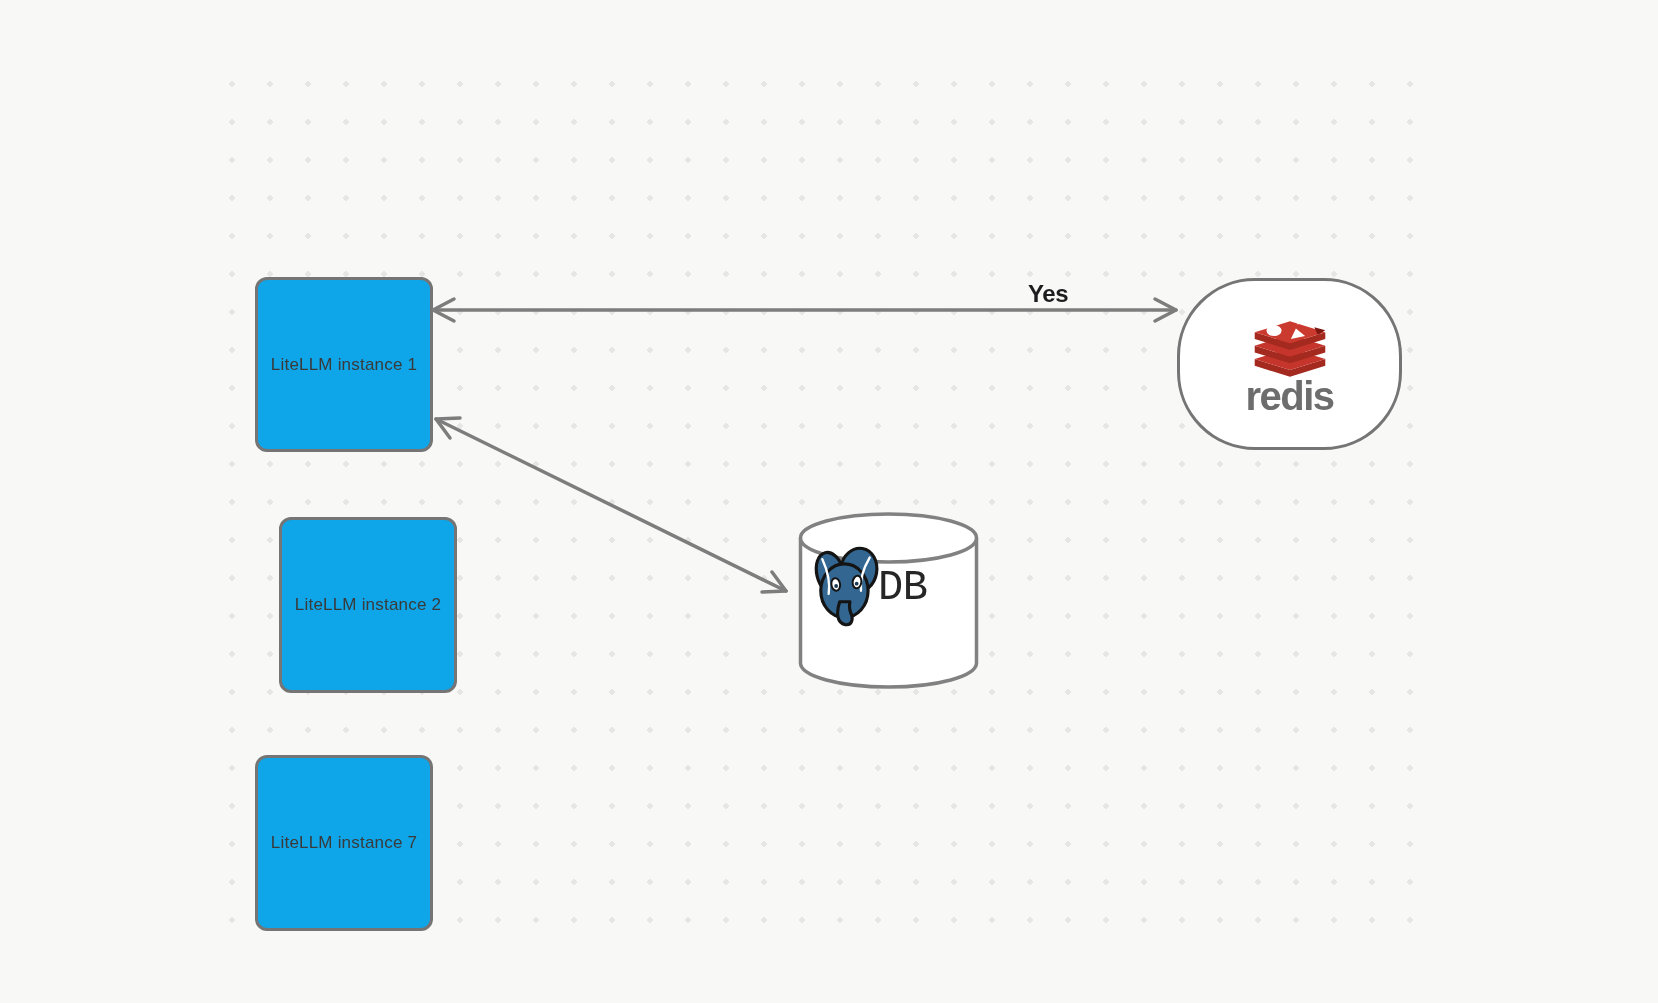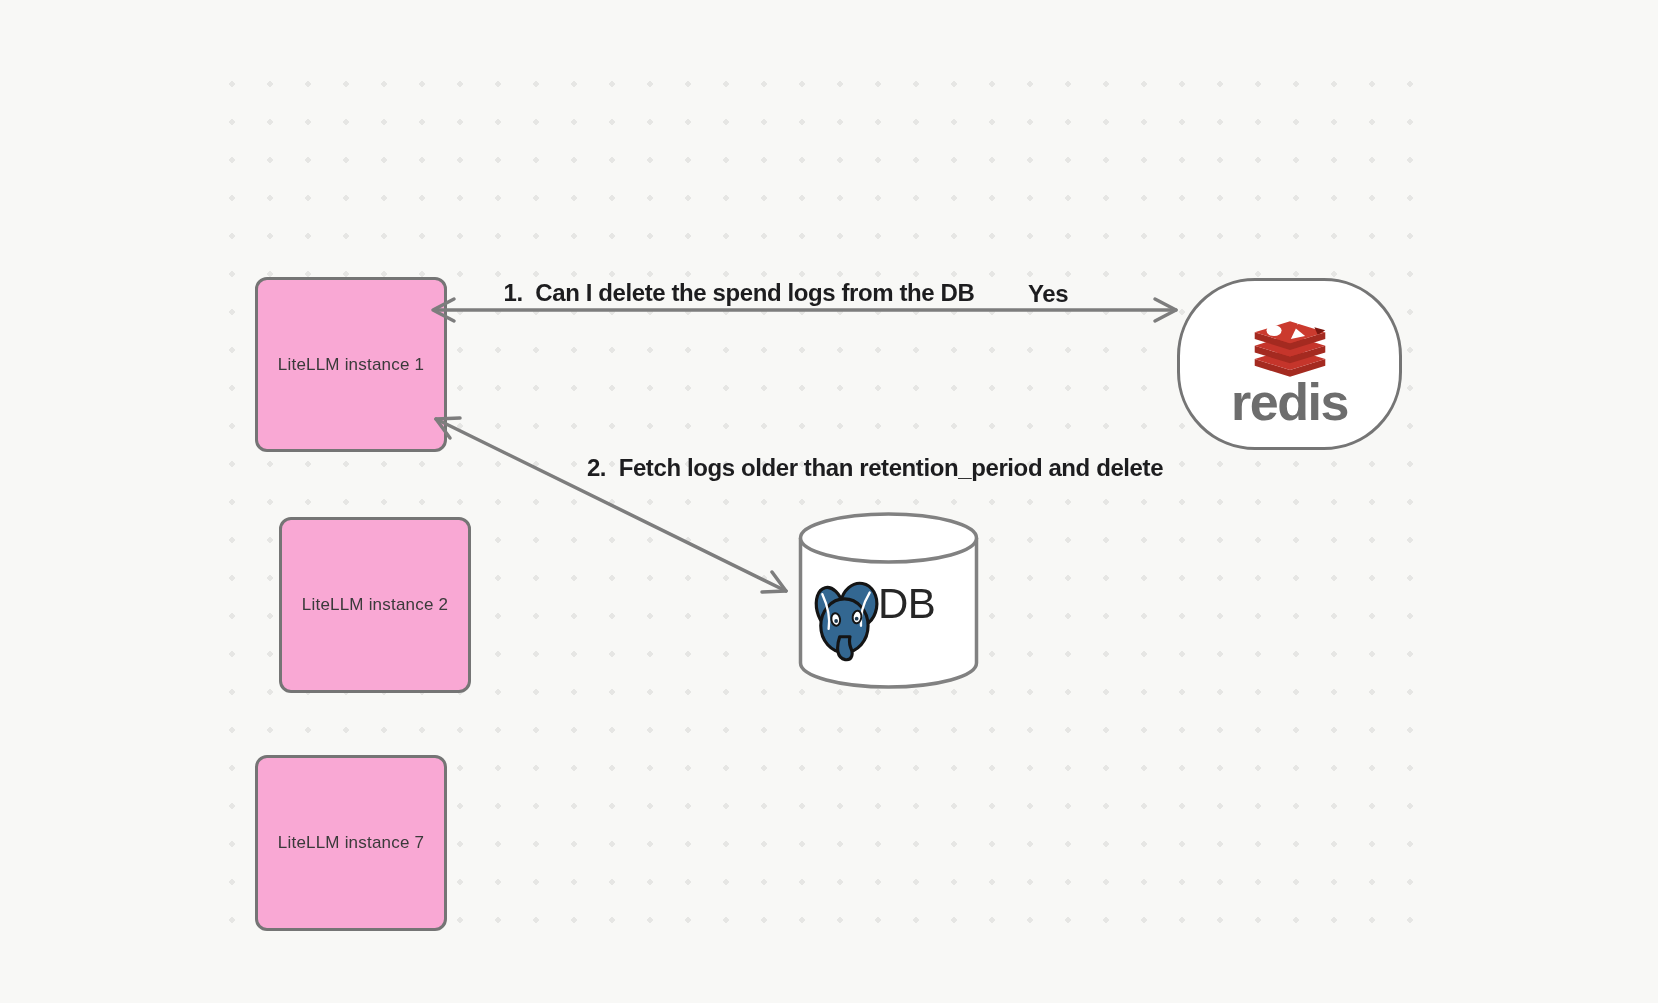--- a/index.html
+++ b/index.html
@@ -8,55 +8,55 @@
     background:#f8f8f6;
     font-family:"Liberation Sans","DejaVu Sans",sans-serif;
   }
   .dot-grid{
     position:absolute;left:213px;top:65px;width:1216px;height:874px;
     background-image:radial-gradient(circle at 19px 19px,#e6e6e4 0 2.6px,rgba(0,0,0,0) 2.7px);
     background-size:38px 38px;
     pointer-events:none;
   }
   .node{
-    position:absolute;width:192px;height:176px;
-    background:#f9a8d4;border:3.5px solid #757575;border-radius:12px;
+    position:absolute;width:178px;height:176px;
+    background:#0ea5e9;border:3.5px solid #757575;border-radius:12px;
     box-sizing:border-box;
     display:flex;align-items:center;justify-content:center;
   }
   .node-label{
     font-size:17px;color:#3a3a3a;letter-spacing:.2px;white-space:pre;
   }
   #node-i1{left:255px;top:277px;height:175px;}
   #node-i2{left:255px;top:517px;margin-left:24px;}
   #node-i3{left:255px;top:755px;}
   .redis-node{
     position:absolute;left:1177px;top:278px;width:225px;height:172px;
     background:#ffffff;border:3.5px solid #757575;border-radius:78px;
     box-sizing:border-box;
     display:flex;flex-direction:column;align-items:center;justify-content:flex-start;
     padding-top:30px;
   }
   .redis-wordmark{
-    font-size:52px;font-weight:bold;color:#6d6d6d;letter-spacing:-1.5px;
+    font-size:40px;font-weight:bold;color:#6d6d6d;letter-spacing:-1.5px;
     line-height:1;margin-top:-5px;
   }
   .arrow-svg{position:absolute;left:0;top:0;pointer-events:none;}
   .arrow-label{
     position:absolute;transform:translate(-50%,-50%);
     font-size:24px;font-weight:bold;color:#1d1d1f;letter-spacing:-0.4px;
     white-space:pre;
   }
   #label-step1{left:739px;top:293px;}
   #label-yes{left:1048px;top:294px;}
   #label-step2{left:875px;top:468px;}
   .cyl-wrap{position:absolute;left:797px;top:512px;width:183px;height:177px;}
   .db-content{
-    position:absolute;left:806px;top:580px;height:80px;
-    display:flex;align-items:flex-start;
+    position:absolute;left:806px;top:548px;height:80px;
+    display:flex;align-items:center;font-family:Liberation Mono, monospace;
   }
   .db-label{
     font-size:42px;color:#262626;margin-left:-8px;letter-spacing:-0.5px;
   }
 </style>
 </head>
 <body>
 
 <div class="canvas">
 
@@ -136,17 +136,15 @@
       <path d="M454 299 L433 310 L454 321"></path>
       <path d="M1155 299 L1176 310 L1155 321"></path>
     </g>
     <g stroke="#7d7d7d" stroke-width="3.5" fill="none" stroke-linecap="round" stroke-linejoin="round">
       <path d="M436 419 L786 591"></path>
       <path d="M450 438 L436 419 L460 418"></path>
       <path d="M772 572 L786 591 L762 592"></path>
     </g>
   </svg>
 
-  <div class="arrow-label" id="label-step1">1.  Can I delete the spend logs from the DB</div>
   <div class="arrow-label" id="label-yes">Yes</div>
-  <div class="arrow-label" id="label-step2">2.  Fetch logs older than retention_period and delete</div>
 
 </div>
 
 </body></html>

